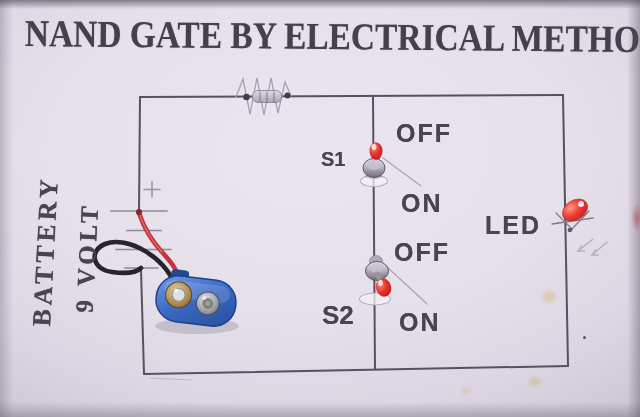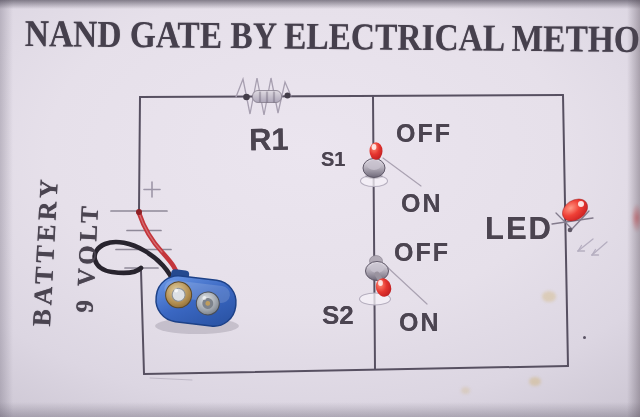--- a/index.html
+++ b/index.html
@@ -34,21 +34,21 @@
     position:absolute;font-weight:700;color:#4b4450;line-height:1;
     text-shadow:0 0 .6px rgba(75,68,80,.8);white-space:nowrap;
   }
   .lbl-r1{left:249px;top:124px;font-size:31px;transform:rotate(-1deg);}
   .lbl-s1{left:321px;top:149px;font-size:20px;}
   .lbl-off1{left:396px;top:121px;font-size:25px;letter-spacing:2px;}
   .lbl-on1{left:401px;top:191px;font-size:25px;letter-spacing:2px;}
   .lbl-s2{left:322px;top:261px;font-size:26px;margin-top:41px;}
   .lbl-off2{left:394px;top:240px;font-size:25px;letter-spacing:2px;}
   .lbl-on2{left:399px;top:310px;font-size:25px;letter-spacing:2px;}
-  .lbl-led{left:485px;top:213px;font-size:31px;letter-spacing:2px;}
+  .lbl-led{left:485px;top:213px;font-size:25px;letter-spacing:2px;}
   .lbl-battery,.lbl-volt{
     position:absolute;font-family:"Liberation Serif",serif;font-weight:700;
     color:#4a4450;text-align:center;line-height:1;white-space:nowrap;
     text-shadow:0 0 .7px rgba(74,68,80,.8);
   }
   .lbl-battery{left:-40px;top:238px;width:172px;font-size:26px;letter-spacing:4px;transform:rotate(-87deg);}
   .lbl-volt{left:13px;top:245px;width:148px;font-size:25px;letter-spacing:4px;transform:rotate(-87deg);}
 </style>
 </head>
 <body>
@@ -186,21 +186,20 @@
     </g>
 
     <g>
       <ellipse cx="575" cy="210" rx="13.5" ry="9.8" fill="url(#ledg)" stroke="rgba(140,20,25,.4)" stroke-width="1" transform="rotate(-32 575 210)"></ellipse>
       <circle cx="581" cy="204" r="3" fill="rgba(255,255,255,.85)"></circle>
     </g>
   </svg>
 
   <div class="title">NAND GATE BY ELECTRICAL METHOD</div>
 
-  <div class="lbl lbl-r1">R1</div>
   <div class="lbl lbl-s1">S1</div>
   <div class="lbl lbl-off1">OFF</div>
   <div class="lbl lbl-on1">ON</div>
   <div class="lbl lbl-s2">S2</div>
   <div class="lbl lbl-off2">OFF</div>
   <div class="lbl lbl-on2">ON</div>
   <div class="lbl lbl-led">LED</div>
 
   <div class="lbl-battery">BATTERY</div>
   <div class="lbl-volt">9 VOLT</div>

